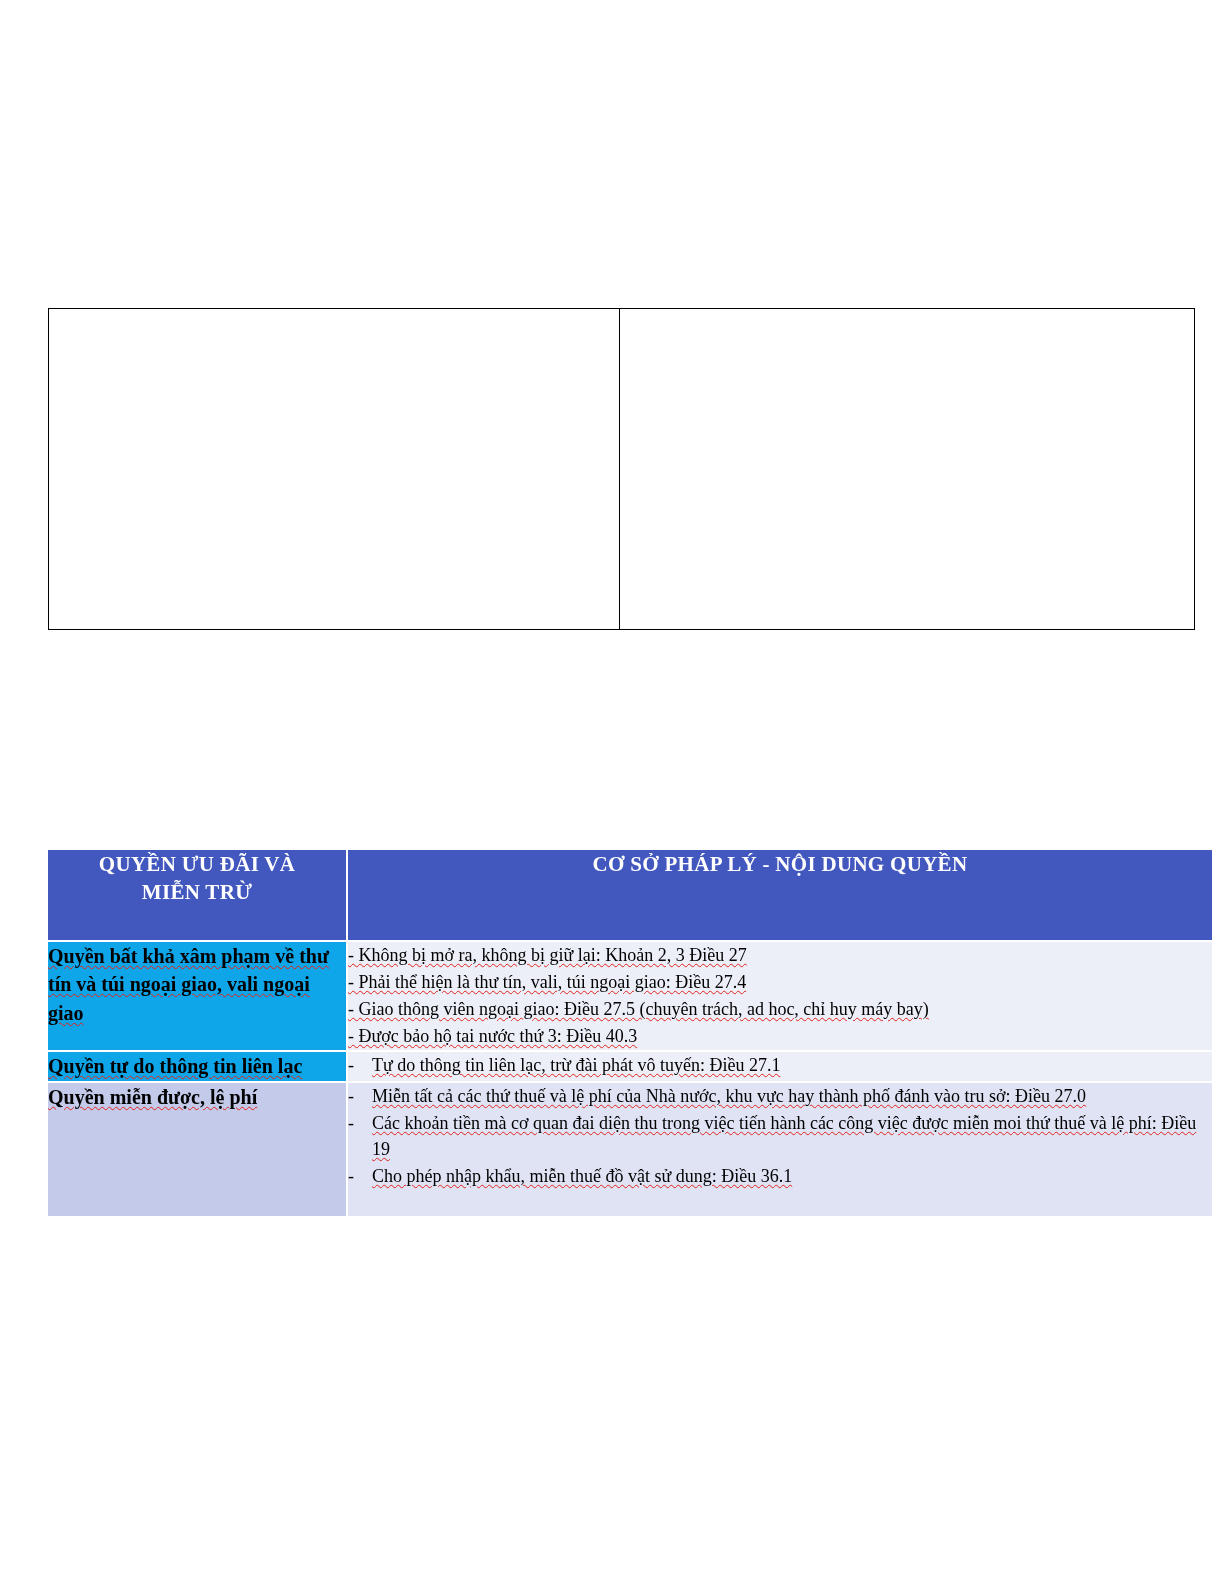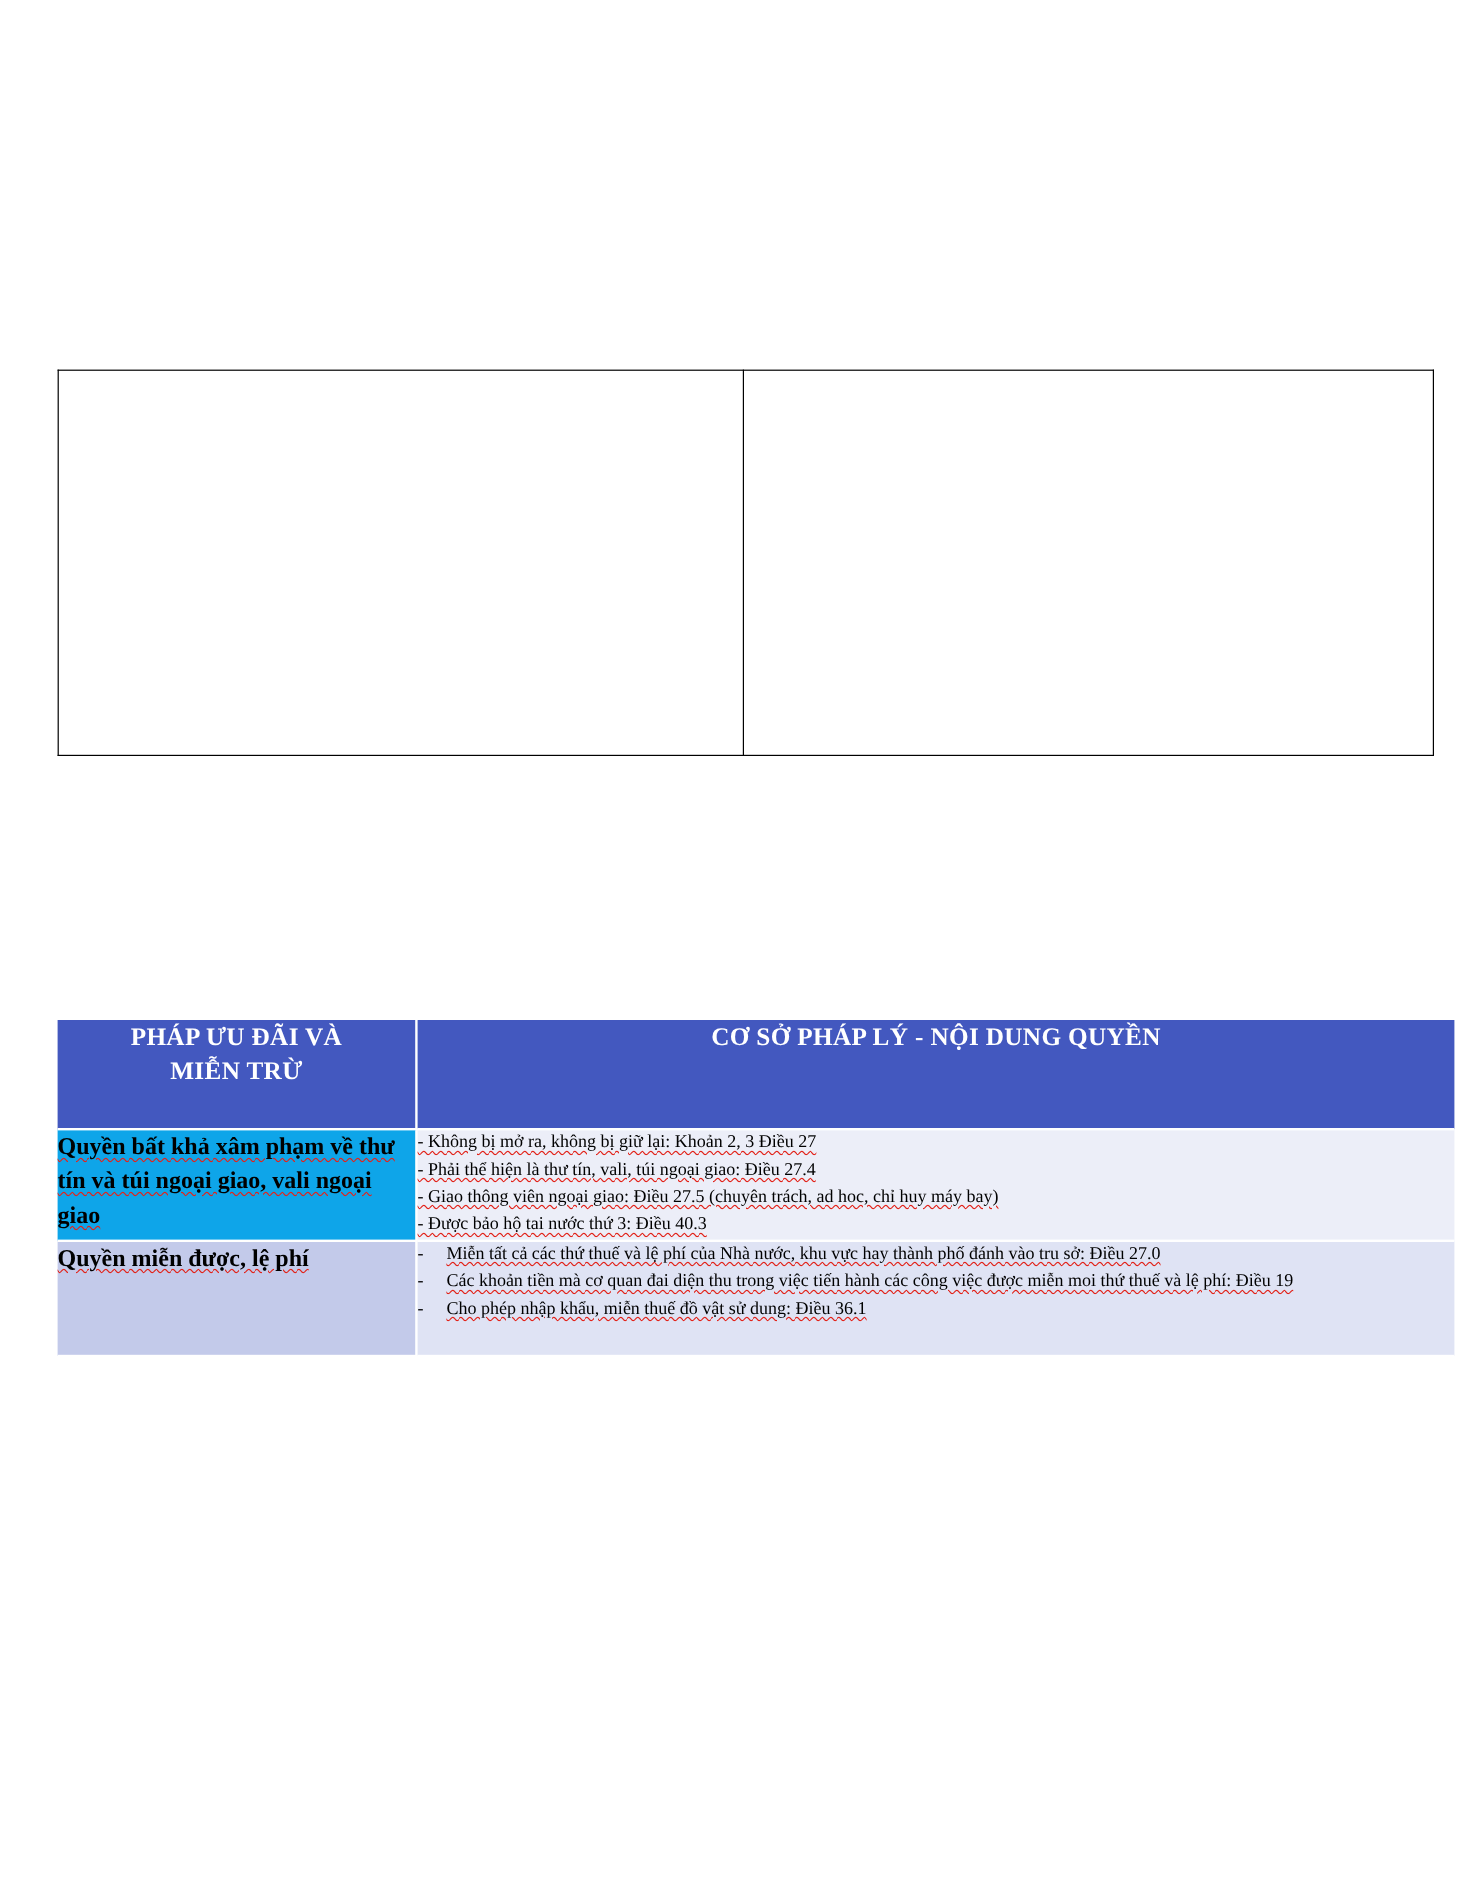--- a/index.html
+++ b/index.html
@@ -71,21 +71,21 @@
     line-height: 1.42;
     padding: 12px 10px 12px 14px;
     border-right: 2px solid #ffffff;
     border-bottom: 2px solid #ffffff;
     width: 298px;
   }
   .rowlabel.justify { text-align: justify; text-align-last: left; }
 
   .rowbody {
     background: #eceef8;
-    font-size: 15px;
+    font-size: 18px;
     line-height: 1.45;
     padding: 10px 12px 12px 14px;
     border-bottom: 2px solid #ffffff;
   }
   .rowbody.alt { background: #dfe3f4; }
   .rowlabel.alt { background: #c3caea; }
 
   .line { margin: 0 0 1px 0; }
   .hang {
     display: flex;
@@ -113,40 +113,51 @@
     <td class="c1"></td>
     <td class="c2"></td>
   </tr>
 </tbody>
   </table>
 
 <table class="main-table">
   <thead>
     <tr>
       <th class="hdr left">
-        <div>PHÁP ƯU ĐÃI VÀ</div>
+        <div>QUYỀN ƯU ĐÃI VÀ</div>
         <div>MIỄN TRỪ</div>
       </th>
       <th class="hdr">CƠ SỞ PHÁP LÝ - NỘI DUNG QUYỀN</th>
     </tr>
   </thead>
   <tbody>
 
     <tr>
       <td class="rowlabel">
         <span class="sq">Quyền bất khả xâm phạm về thư tín và túi ngoại giao, vali ngoại giao</span>
       </td>
       <td class="rowbody">
         <div class="line sq">- Không bị mở ra, không bị giữ lại: Khoản 2, 3 Điều 27</div>
         <div class="line sq">- Phải thể hiện là thư tín, vali, túi ngoại giao: Điều 27.4</div>
         <div class="line sq">- Giao thông viên ngoại giao: Điều 27.5 (chuyên trách, ad hoc, chỉ huy máy bay)</div>
         <div class="line sq">- Được bảo hộ tai nước thứ 3: Điều 40.3</div>
       </td>
     </tr>
 
+    <tr>
+      <td class="rowlabel">
+        <span class="sq">Quyền tự do thông tin liên lạc</span>
+      </td>
+      <td class="rowbody">
+        <div class="hang">
+          <span class="dash">-</span>
+          <span class="txt sq">Tự do thông tin liên lạc, trừ đài phát vô tuyến: Điều 27.1</span>
+        </div>
+      </td>
+    </tr>
 
     <tr>
       <td class="rowlabel alt justify">
         <span class="sq">Quyền miễn được, lệ phí</span>
       </td>
       <td class="rowbody alt">
         <div class="hang">
           <span class="dash">-</span>
           <span class="txt sq">Miễn tất cả các thứ thuế và lệ phí của Nhà nước, khu vực hay thành phố đánh vào tru sở: Điều 27.0</span>
         </div>

